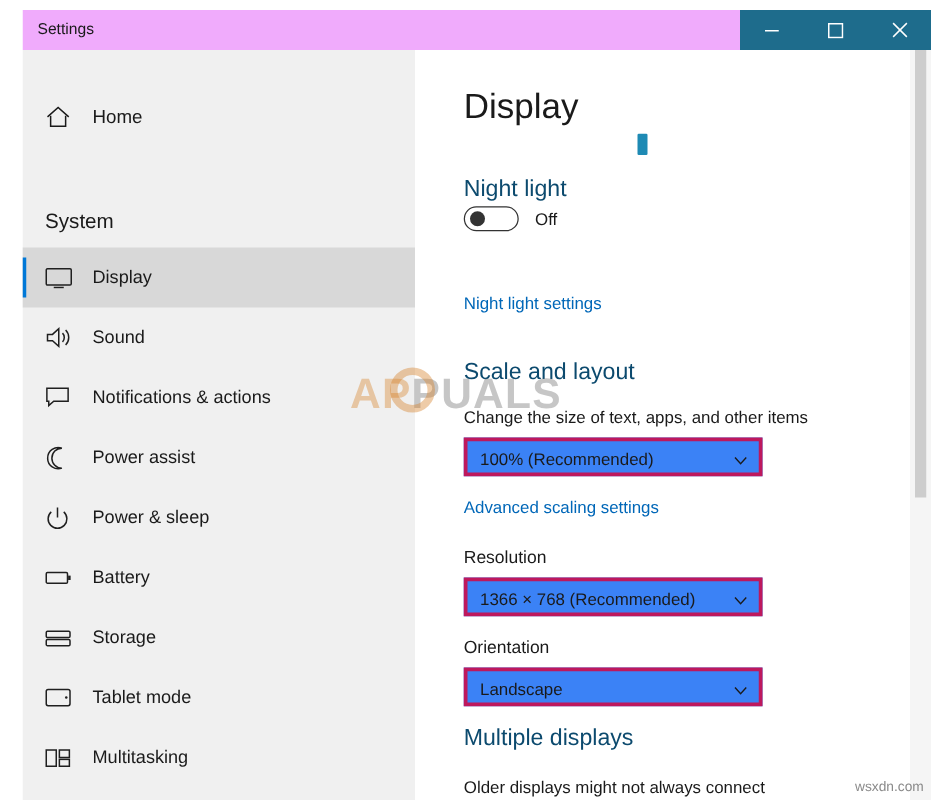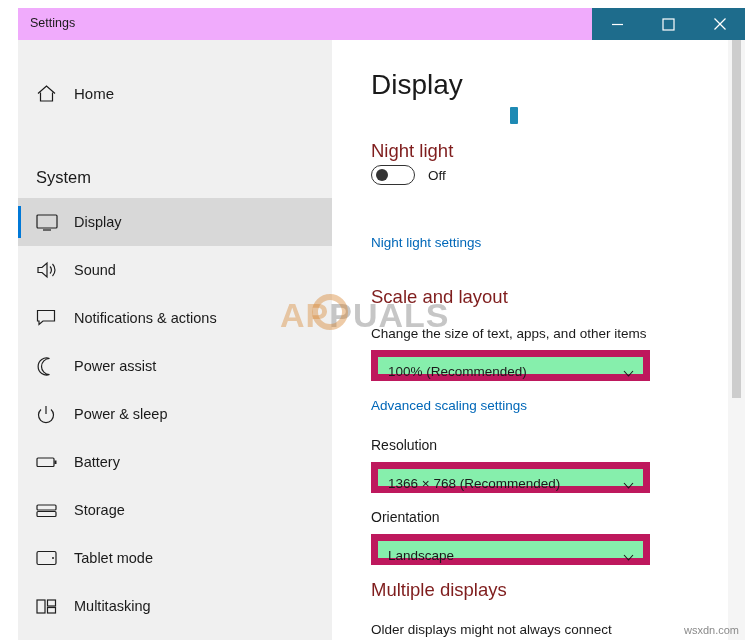--- a/index.html
+++ b/index.html
@@ -189,21 +189,21 @@
   }
   .page-title {
     position: absolute;
     left: 39px;
     top: 29px;
     font-size: 28px;
     color: #1a1a1a;
   }
   .h2 {
     font-size: 18.5px;
-    color: #7f1d1d;
+    color: #0c4a6e;
     position: absolute;
   }
   .lbl {
     font-size: 13.5px;
     color: #1a1a1a;
     position: absolute;
   }
   .link {
     font-size: 13.5px;
     color: #0067b8;
@@ -236,24 +236,24 @@
     background: #333333;
   }
   .toggle-state {
     font-size: 13.5px;
     color: #1a1a1a;
     margin-left: 13px;
   }
   .combo {
     position: absolute;
     left: 39px;
-    width: 279px;
+    width: 239px;
     height: 31px;
-    background: #86efac;
-    border: 7px solid #be185d;
+    background: #3b82f6;
+    border: 3px solid #be185d;
     box-sizing: border-box;
   }
   .combo-text {
     position: absolute;
     left: 10px;
     top: 7px;
     font-size: 13.5px;
     color: #1a1a1a;
   }
   .combo-arrow {

